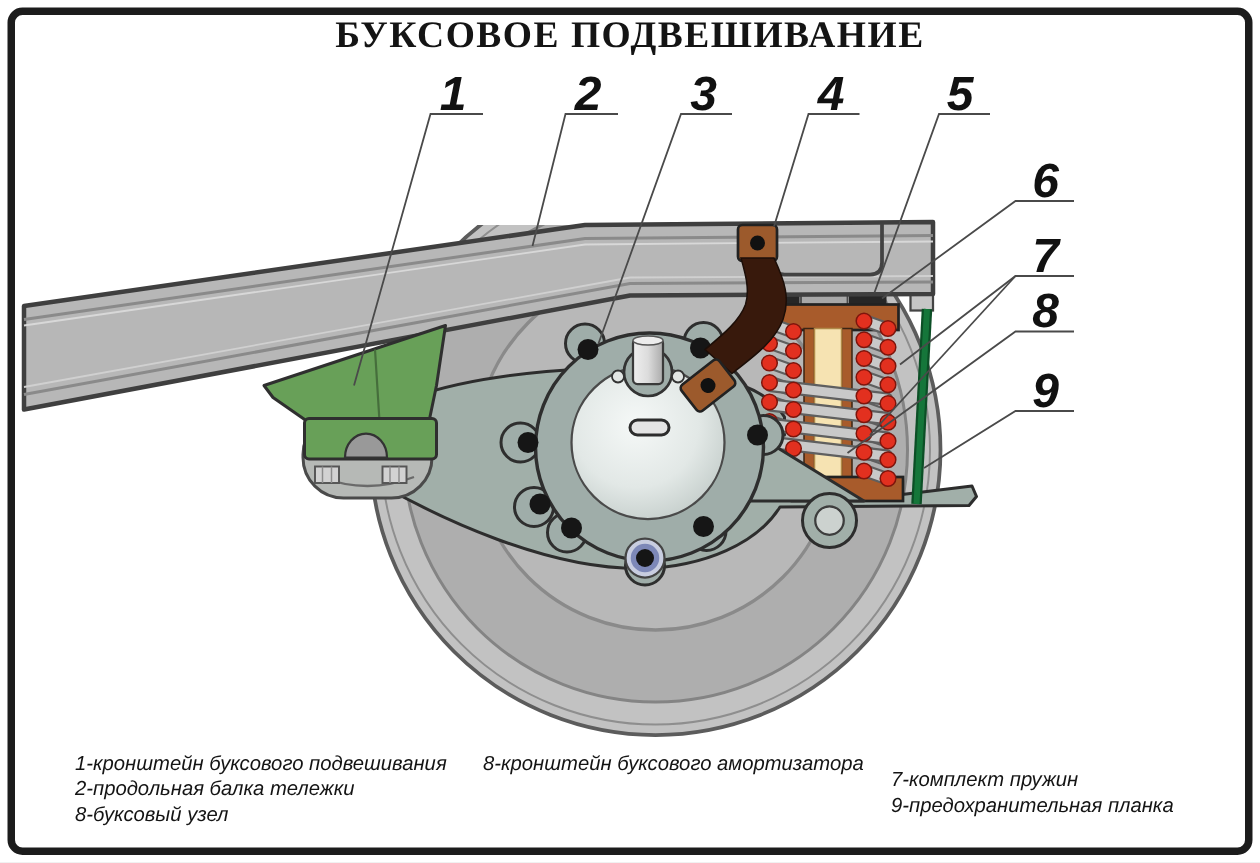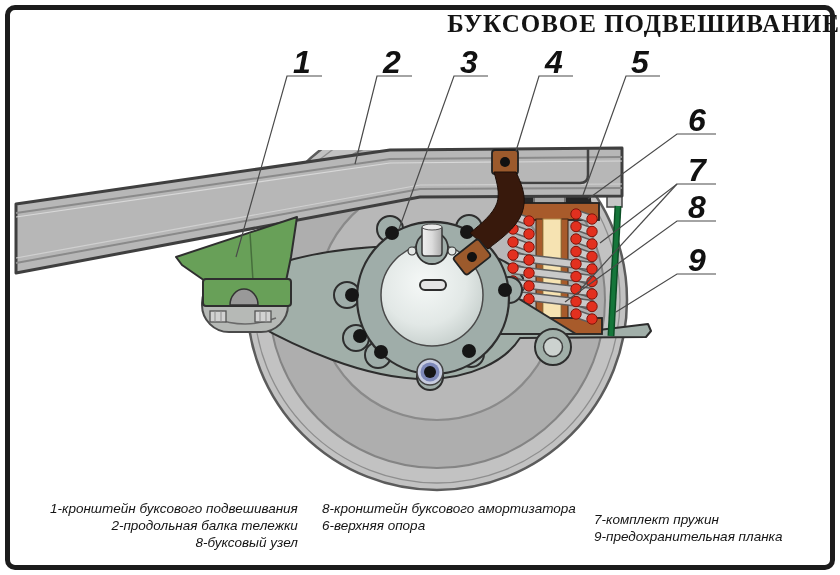--- a/index.html
+++ b/index.html
@@ -2,31 +2,31 @@
 <html><head>
 <meta charset="utf-8">
 <style>
   html,body{margin:0;padding:0;background:#e8e8e8;}
   .canvas{
     position:relative;width:840px;height:575px;background:#ffffff;
     font-family:"Liberation Sans",sans-serif;overflow:hidden;
   }
   .frame{position:absolute;inset:5px;border:5px solid #1c1c1c;border-radius:10px;pointer-events:none;}
   .title{
-    position:absolute;top:10px;left:0;width:100%;text-align:right;
+    position:absolute;top:10px;left:0;width:100%;text-align:center;
     font-family:"Liberation Serif",serif;font-weight:bold;font-size:25px;
     letter-spacing:1px;color:#141414;
   }
   svg.diagram{position:absolute;left:0;top:0;}
   .legend{
     position:absolute;left:0;top:500px;width:100%;
     font-size:13.5px;font-style:italic;color:#141414;line-height:17px;
   }
   .legend .col{position:absolute;top:0;white-space:nowrap;}
-  .legend .c1{left:50px;text-align:right;}
+  .legend .c1{left:50px;}
   .legend .c2{left:322px;}
   .legend .c3{left:594px;margin-top:11px;}
   .num{
     font-family:"Liberation Sans",sans-serif;font-weight:bold;font-style:italic;
     font-size:32px;fill:#111;
   }
 </style>
 </head>
 <body>
 
@@ -270,21 +270,20 @@
   </svg>
 
   <div class="legend">
     <div class="col c1">
       <div>1-кронштейн буксового подвешивания</div>
       <div>2-продольная балка тележки</div>
       <div>8-буксовый узел</div>
     </div>
     <div class="col c2">
       <div>8-кронштейн буксового амортизатора</div>
-      <div>6-верхняя опора</div>
     </div>
     <div class="col c3">
       <div>7-комплект пружин</div>
       <div>9-предохранительная планка</div>
     </div>
   </div>
 
   <div class="frame"></div>
 </div>
 

